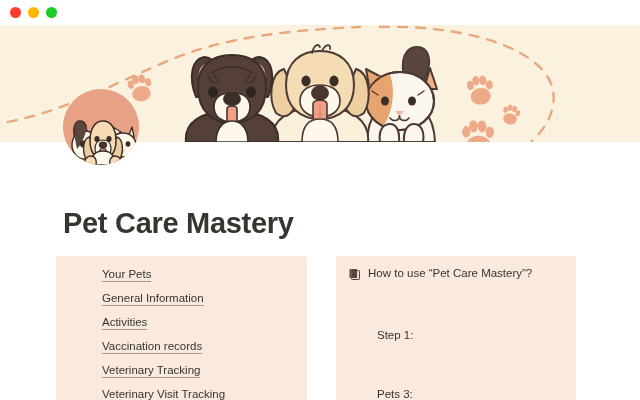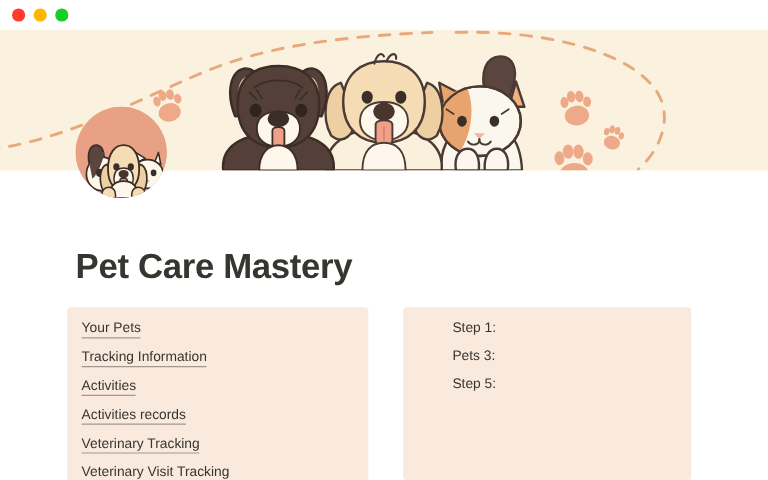--- a/index.html
+++ b/index.html
@@ -119,40 +119,42 @@
     display: block;
     padding: 3px 12px 4px 12px;
     font-size: 11.5px;
     line-height: 17px;
     color: #37352f;
     text-decoration: none;
   }
   .link-row span {
     border-bottom: 1px solid rgba(55,53,47,0.45);
     padding-bottom: 1px;
+    margin-left: 34px;
   }
 
   .howto {
     display: flex;
     align-items: flex-start;
     padding: 2px 10px 3px 12px;
     gap: 7px;
   }
   .book-icon { flex: 0 0 auto; margin-top: 2px; }
   .howto-text {
     font-size: 11.5px;
     line-height: 17px;
     color: #37352f;
   }
 
   .step-row {
     display: flex;
     align-items: center;
     gap: 8px;
     padding: 3px 10px 3px 33px;
+    margin-top: 36px;
   }
   .caret {
     width: 0; height: 0;
     border-top: 4.5px solid transparent;
     border-bottom: 4.5px solid transparent;
     border-left: 7px solid #5c5category;
     border-left-color: #55504a;
     flex: 0 0 auto;
   }
   .step-label {
@@ -353,38 +355,48 @@
 
   <h1 class="page-title">Pet Care Mastery</h1>
 
   <div class="columns">
 
     <div class="col-left">
       <a class="link-row" href="#">
         <span>Your Pets</span>
       </a>
       <a class="link-row" href="#">
-        <span>Tracking Information</span>
+        <span>General Information</span>
       </a>
       <a class="link-row" href="#">
         <span>Activities</span>
       </a>
       <a class="link-row" href="#">
-        <span>Activities records</span>
+        <span>Vaccination records</span>
       </a>
       <a class="link-row" href="#">
         <span>Veterinary Tracking</span>
       </a>
       <a class="link-row" href="#">
         <span>Veterinary Visit Tracking</span>
       </a>
 
     </div>
 
     <div class="col-right">
+      <div class="howto">
+        <span class="book-icon">
+          <svg width="13" height="13" viewBox="0 0 13 13">
+            <rect x="3.5" y="2.5" width="8" height="9" rx="0.7" fill="#e8e0d6" stroke="#5a463e" stroke-width="1"></rect>
+            <rect x="1.5" y="1" width="7.5" height="9" rx="0.7" fill="#5a463e"></rect>
+            <rect x="2.6" y="1" width="1.1" height="9" fill="#7a655a"></rect>
+          </svg>
+        </span>
+        <span class="howto-text">How to use “Pet Care Mastery”?</span>
+      </div>
 
       <div class="step-row">
         <span class="caret"></span>
         <span class="step-label">Step 1:</span>
       </div>
       <div class="step-row">
         <span class="caret"></span>
         <span class="step-label">Pets 3:</span>
       </div>
       <div class="step-row">

